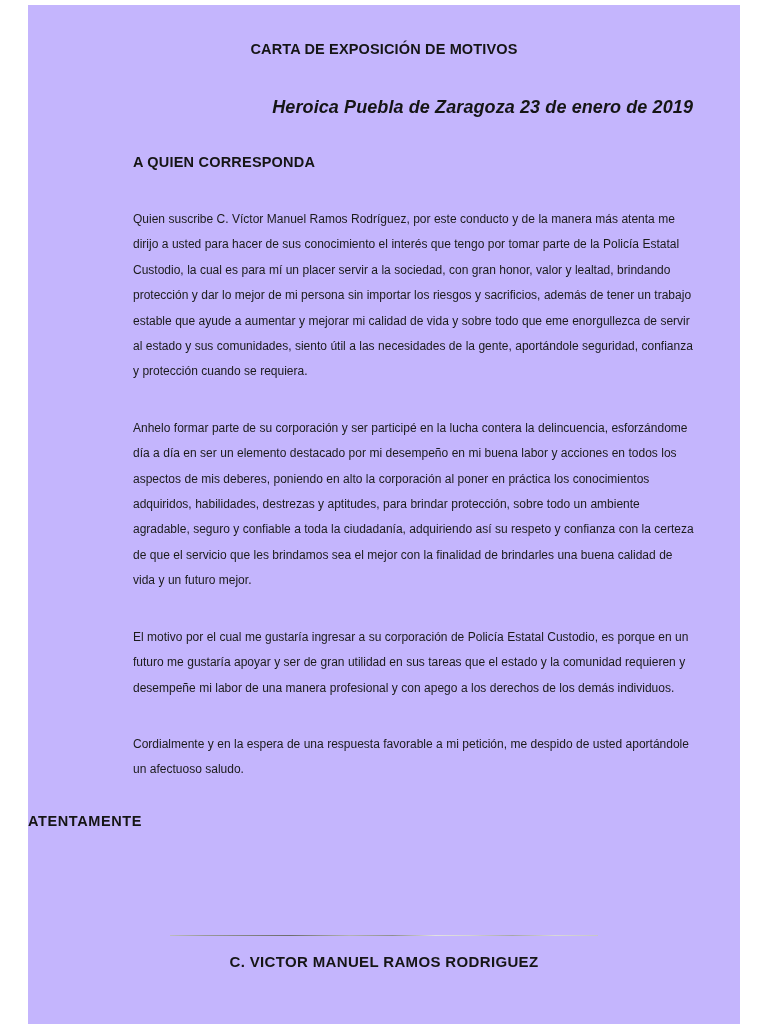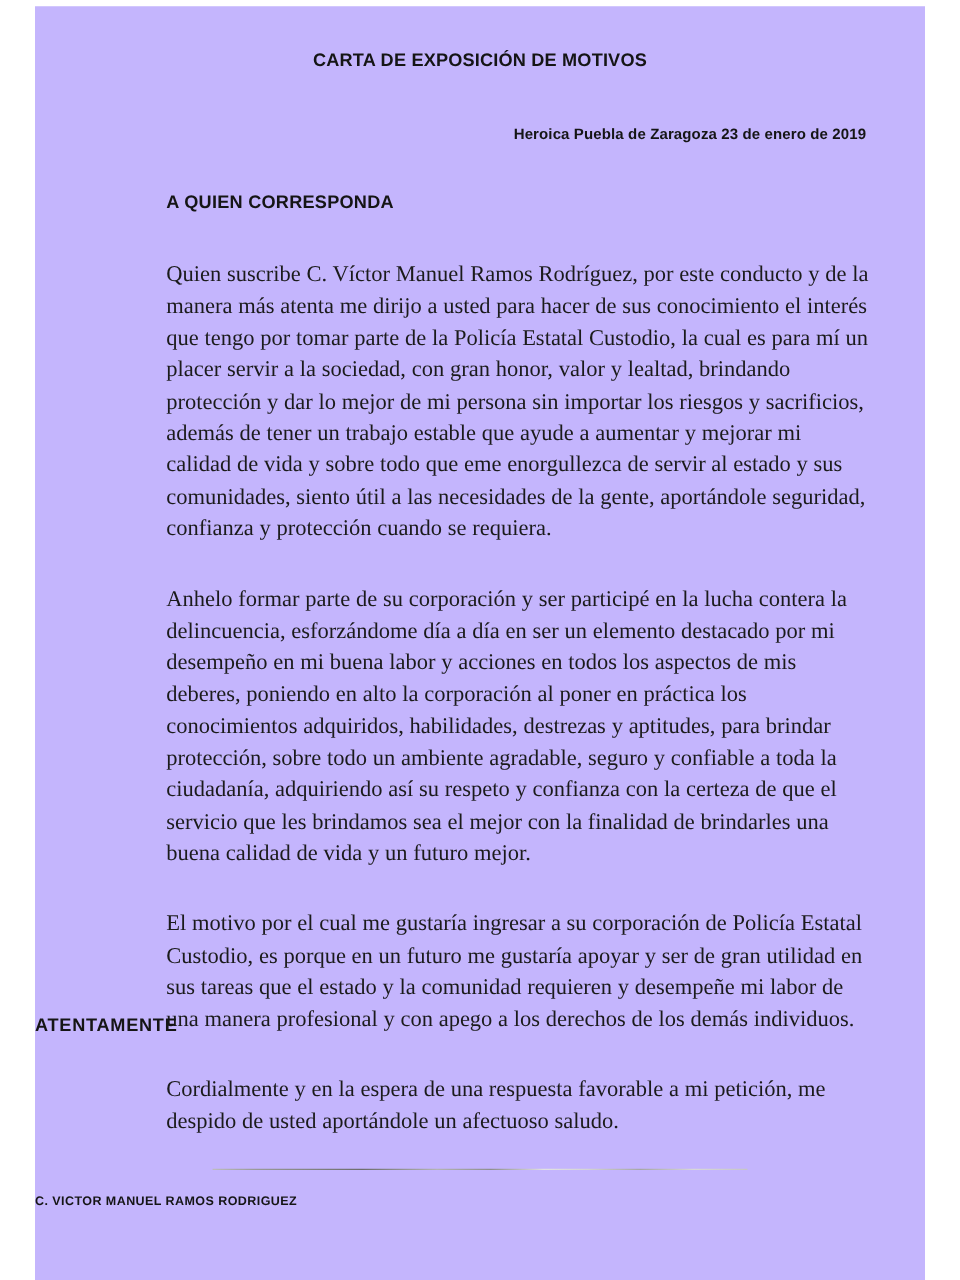--- a/index.html
+++ b/index.html
@@ -34,24 +34,25 @@
     line-height: 20px;
   }
 
   
   .date-line {
     position: absolute;
     left: 105px;
     width: 560px;
     top: 92px;
     text-align: right;
-    font-size: 12px;
+    font-size: 18px;
     font-weight: bold;
     line-height: 20px;
     letter-spacing: 0.1px;
+    font-style: italic;
   }
 
   
   .salutation {
     position: absolute;
     left: 105px;
     top: 147px;
     font-size: 14.5px;
     font-weight: bold;
     letter-spacing: 0.2px;
@@ -60,27 +61,26 @@
 
   
   .body-block {
     position: absolute;
     left: 105px;
     top: 202px;
     width: 562px;
   }
 
   .paragraph {
-    font-size: 18px;
+    font-size: 12px;
     line-height: 25.4px;
     text-align: left;
     margin: 0 0 31px 0;
     color: #1b1b1b;
     word-spacing: 0.1px;
-    font-family: Liberation Serif, serif;
   }
 
   .paragraph:last-child {
     margin-bottom: 0;
   }
 
   
   .closing {
     position: absolute;
     left: 0;
@@ -115,21 +115,22 @@
         #e2e2e2 62%,
         #d4d4d4 70%,
         #a7a7a7 80%,
         #d8d8d8 90%,
         #c6c6c6 100%);
     border: 0;
   }
 
   .signature-name {
     margin-top: 16px;
-    font-size: 10px;
+    text-align: center;
+    font-size: 15px;
     font-weight: bold;
     letter-spacing: 0.35px;
     line-height: 20px;
   }
 </style>
 </head>
 <body>
 
 <div class="page">
 

